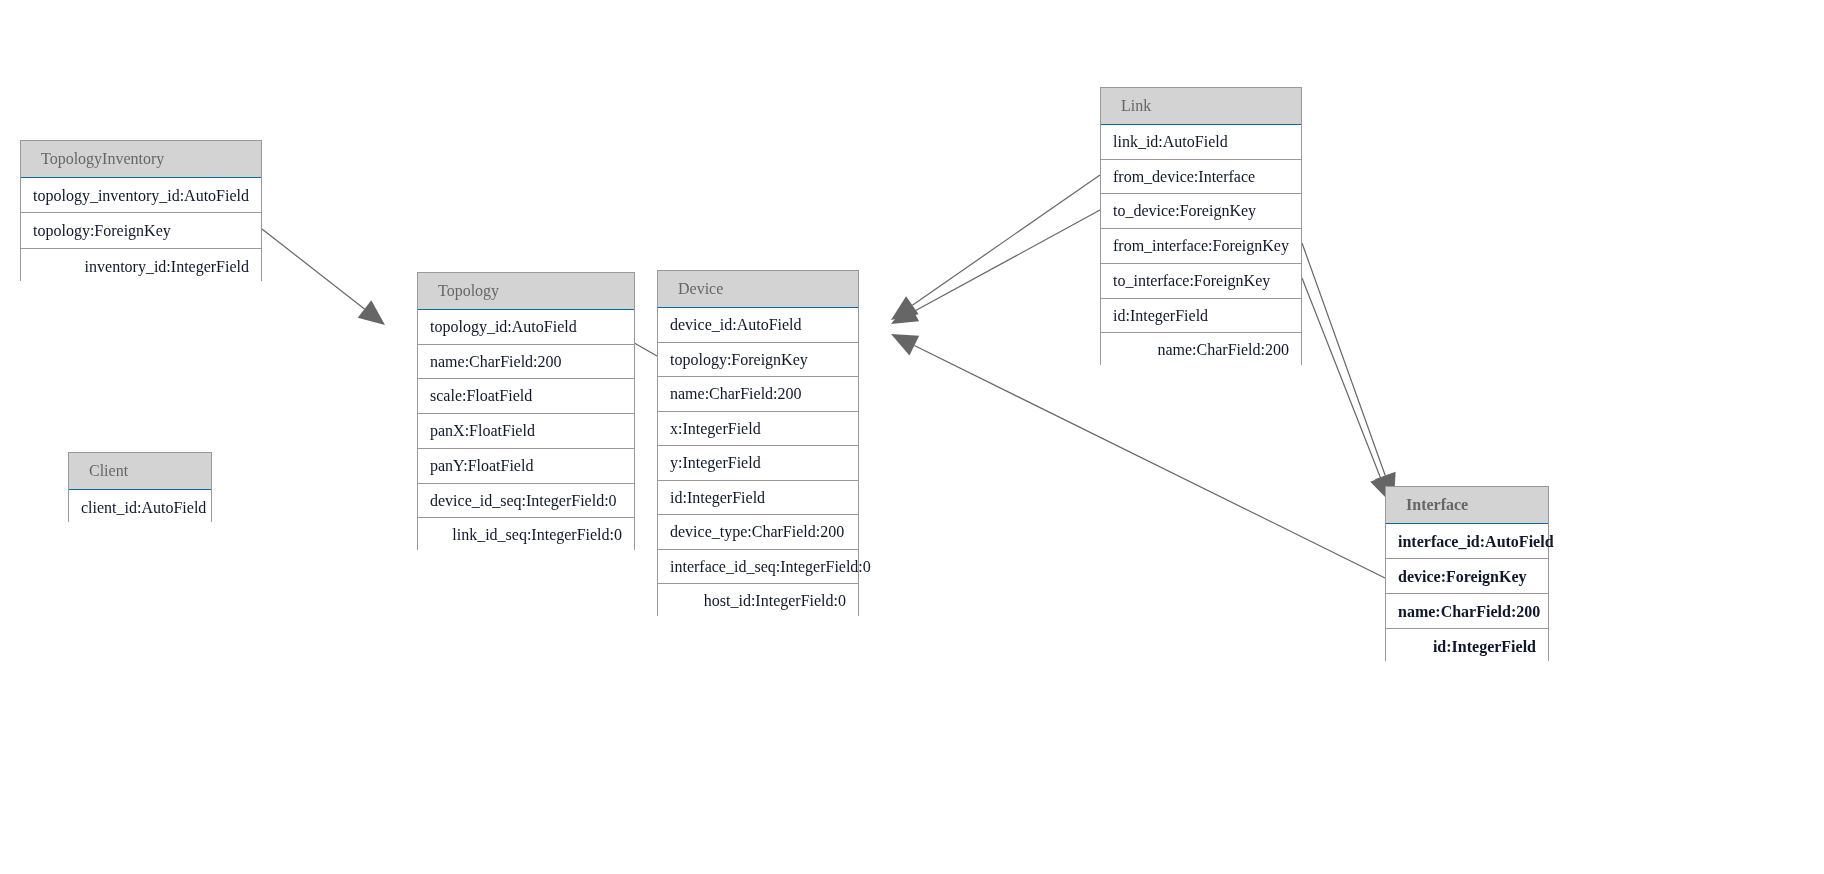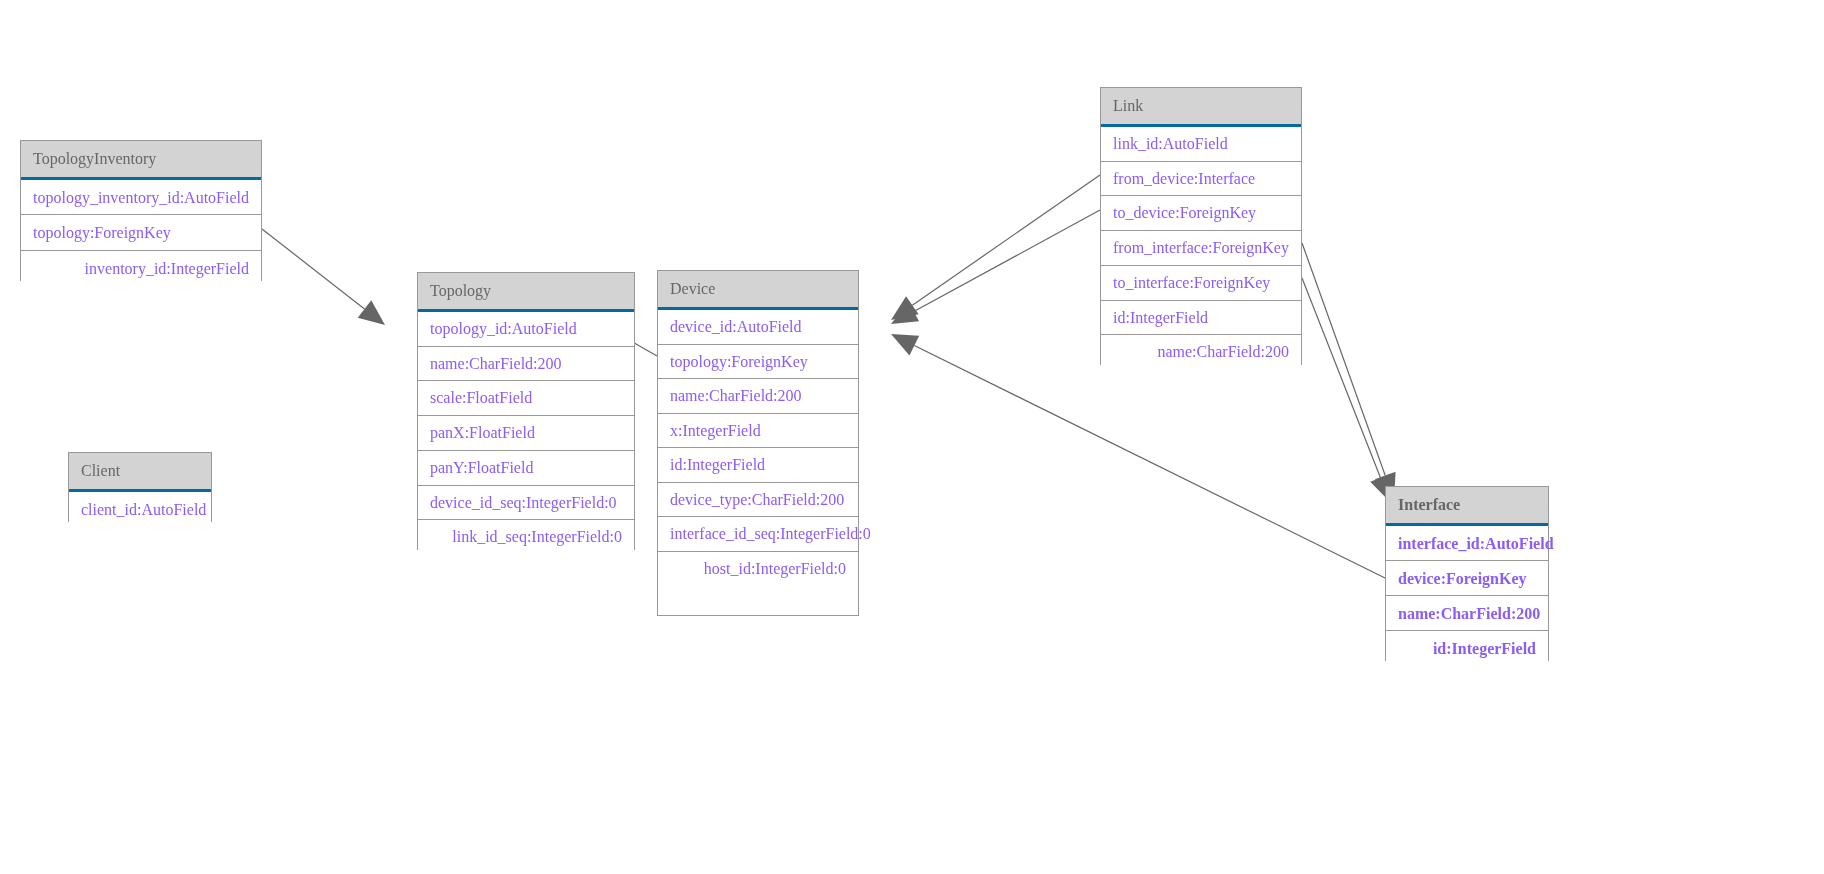--- a/index.html
+++ b/index.html
@@ -18,27 +18,27 @@
     z-index:2;
     background:#ffffff;
     border:1px solid #999999;
     box-sizing:border-box;
   }
   .entity-title{
     background:#d3d3d3;
     color:#666666;
     font-size:16px;
     line-height:1;
-    padding:10px 12px 10px 12px;
-    border-bottom:3px solid #0369a1;
+    padding:10px 12px 10px 20px;
+    border-bottom:1px solid #0369a1;
     box-sizing:border-box;
     white-space:nowrap;
   }
   .entity-field{
-    color:#8b5cf6;
+    color:#0f172a;
     font-size:16px;
     line-height:1;
     padding:10px 12px 10px 12px;
     border-bottom:1px solid #999999;
     background:#ffffff;
     box-sizing:border-box;
     white-space:nowrap;
   }
   .entity-field.last{border-bottom:none;text-align:right;}
 </style>
@@ -98,20 +98,21 @@
       <div class="entity" style="left: 68px; top: 452px; width: 144px; height: 70px;">
         <div class="entity-title">Client</div>
         <div class="entity-field last" style="height: 35px; line-height: 15px; padding-top: 10px; padding-bottom: 10px;">client_id:AutoField</div>
       </div>
       <div class="entity" style="left: 657px; top: 270px; width: 202px; height: 346px;">
         <div class="entity-title">Device</div>
         <div class="entity-field" style="height: 34.5556px; line-height: 14.5556px; padding-top: 10px; padding-bottom: 10px;">device_id:AutoField</div>
         <div class="entity-field" style="height: 34.5556px; line-height: 14.5556px; padding-top: 10px; padding-bottom: 10px;">topology:ForeignKey</div>
         <div class="entity-field" style="height: 34.5556px; line-height: 14.5556px; padding-top: 10px; padding-bottom: 10px;">name:CharField:200</div>
         <div class="entity-field" style="height: 34.5556px; line-height: 14.5556px; padding-top: 10px; padding-bottom: 10px;">x:IntegerField</div>
+        <div class="entity-field" style="height: 34.5556px; line-height: 14.5556px; padding-top: 10px; padding-bottom: 10px;">y:IntegerField</div>
         <div class="entity-field" style="height: 34.5556px; line-height: 14.5556px; padding-top: 10px; padding-bottom: 10px;">id:IntegerField</div>
         <div class="entity-field" style="height: 34.5556px; line-height: 14.5556px; padding-top: 10px; padding-bottom: 10px;">device_type:CharField:200</div>
         <div class="entity-field" style="height: 34.5556px; line-height: 14.5556px; padding-top: 10px; padding-bottom: 10px;">interface_id_seq:IntegerField:0</div>
         <div class="entity-field last" style="height: 34.5556px; line-height: 14.5556px; padding-top: 10px; padding-bottom: 10px;">host_id:IntegerField:0</div>
       </div>
       <div class="entity" style="left: 1100px; top: 87px; width: 202px; height: 278px;">
         <div class="entity-title">Link</div>
         <div class="entity-field" style="height: 34.7143px; line-height: 14.7143px; padding-top: 10px; padding-bottom: 10px;">link_id:AutoField</div>
         <div class="entity-field" style="height: 34.7143px; line-height: 14.7143px; padding-top: 10px; padding-bottom: 10px;">from_device:Interface</div>
         <div class="entity-field" style="height: 34.7143px; line-height: 14.7143px; padding-top: 10px; padding-bottom: 10px;">to_device:ForeignKey</div>

